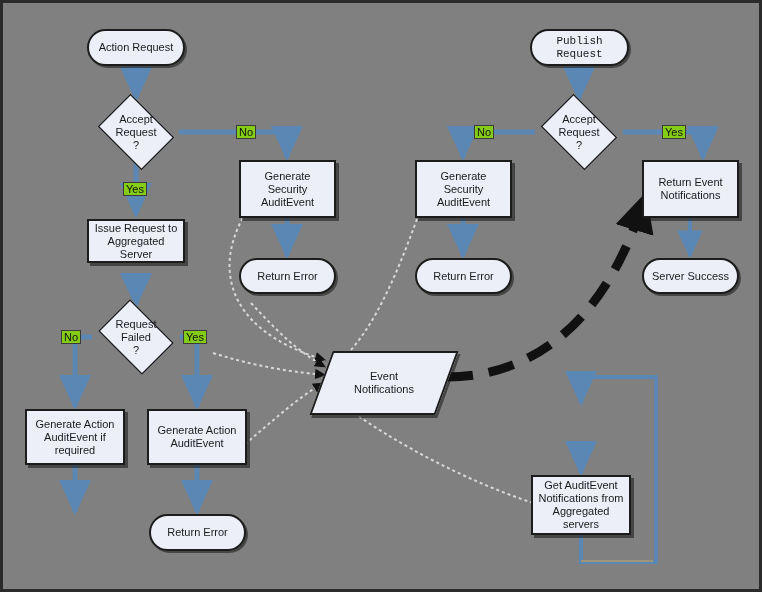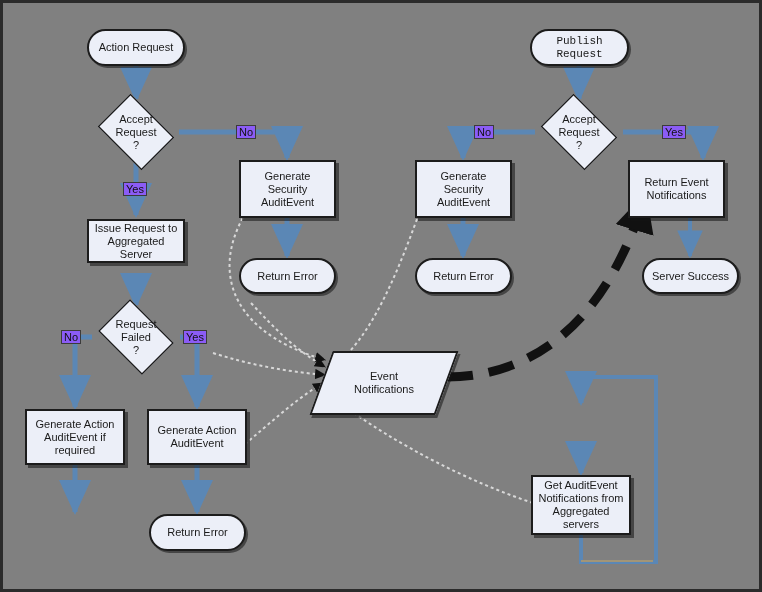--- a/index.html
+++ b/index.html
@@ -92,21 +92,21 @@
     transform: skewX(-20deg);
     box-shadow: 3px 3px 0 rgba(20,20,20,0.55);
   }
   .n-data .lbl {
     position: relative;
     z-index: 2;
   }
   
   .edge-label {
     position: absolute;
-    background: #8b5cf6;
+    background: #84cc16;
     border: 1px solid #3b3b3b;
     color: #111111;
     font-size: 11px;
     line-height: 12px;
     padding: 0px 2px;
     z-index: 6;
   }
 </style>
 </head>
 <body>
@@ -287,21 +287,21 @@
     <span class="lbl">Publish Request</span>
   </div>
 
   <div class="node n-decision" style="left:532px; top:96px; width:88px; height:66px;">
     <span class="diamond-bg"></span>
     <span class="lbl">Accept
 Request
 ?</span>
   </div>
 
-  <div class="node n-process" style="left:625px; top:157px; width:97px; height:58px;">
+  <div class="node n-process" style="left:639px; top:157px; width:97px; height:58px;">
     <span class="lbl">Return Event
 Notifications</span>
   </div>
 
   <div class="node n-terminator" style="left:639px; top:255px; width:97px; height:36px;">
     <span class="lbl">Server Success</span>
   </div>
 
   <div class="node n-data" style="left:318px; top:348px; width:126px; height:64px;">
     <span class="para-bg"></span>

